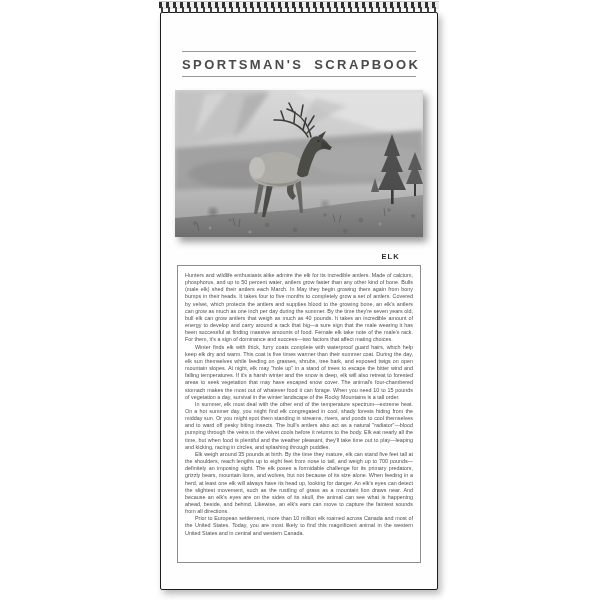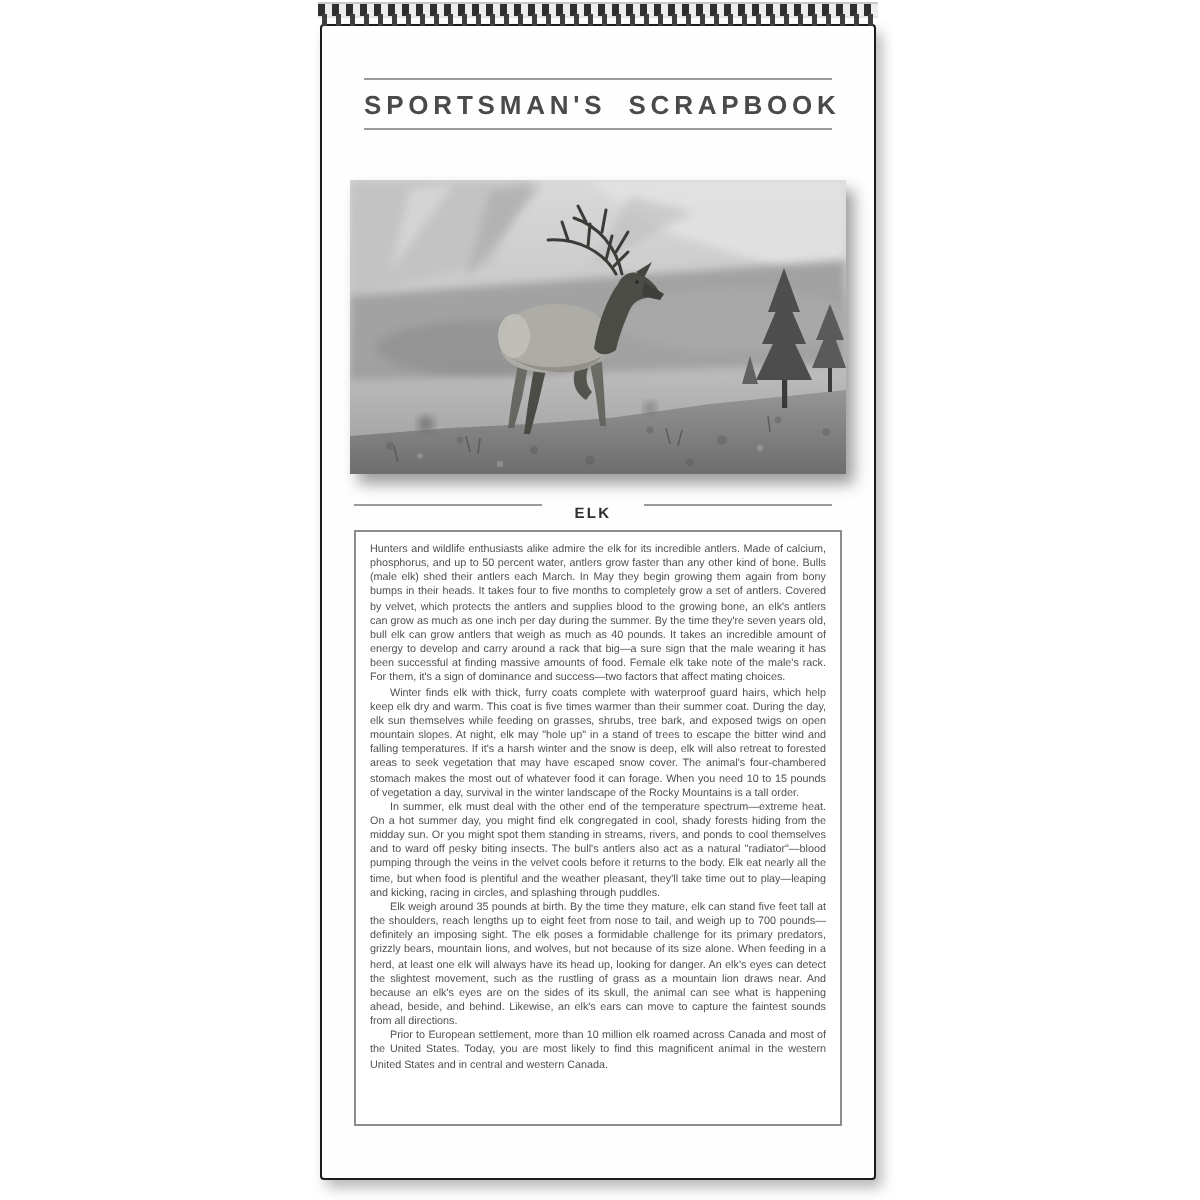--- a/index.html
+++ b/index.html
@@ -17,37 +17,37 @@
   .binding-wire{
     position:absolute;top:-12px;left:-2px;right:-2px;height:6px;
     background:repeating-linear-gradient(90deg,#2f2f2f 0 3.4px,#ededed 3.4px 7px);
     border-top:1px solid #c9c9c9;border-bottom:1px solid #e4e4e4;
   }
   .binding-loops{
     position:absolute;top:-6px;left:-2px;right:-2px;height:6px;
     background:repeating-linear-gradient(90deg,transparent 0 2.1px,#3e3e3e 2.1px 4.3px,transparent 4.3px 7px);
   }
   
-  .title-wrap{position:absolute;top:26px;left:21px;right:21px;text-align:center;}
+  .title-wrap{position:absolute;top:38px;left:21px;right:21px;text-align:center;}
   .title-rule{height:1px;background:#9a9a9a;}
   .page-title{
     margin:5px 0 4px 0;font-size:13px;font-weight:bold;color:#4a4a4a;
     letter-spacing:2.4px;word-spacing:5px;white-space:nowrap;
   }
   
   .photo-wrap{
     position:absolute;top:77px;left:14px;width:248px;height:147px;
     box-shadow:4px 5px 7px rgba(0,0,0,.38);
     background:#bdbdbd;
   }
   .photo-wrap svg{display:block;width:100%;height:100%;}
   
   .elk-heading{
     position:absolute;top:239px;left:16px;right:21px;
-    display:flex;align-items:flex-start;
+    display:flex;align-items:flex-end;flex-direction:column;
   }
   .elk-heading .rule{flex:1;height:1px;background:#9a9a9a;}
   .elk-heading .label{
     margin:0 16px;font-size:7.5px;font-weight:bold;color:#2e2e2e;letter-spacing:1.2px;
   }
   
   .text-box{
     position:absolute;top:252px;left:16px;right:16px;bottom:26px;
     border:1px solid #8c8c8c;background:#fff;
     padding:6px 7px 0 7px;box-sizing:border-box;overflow:hidden;

